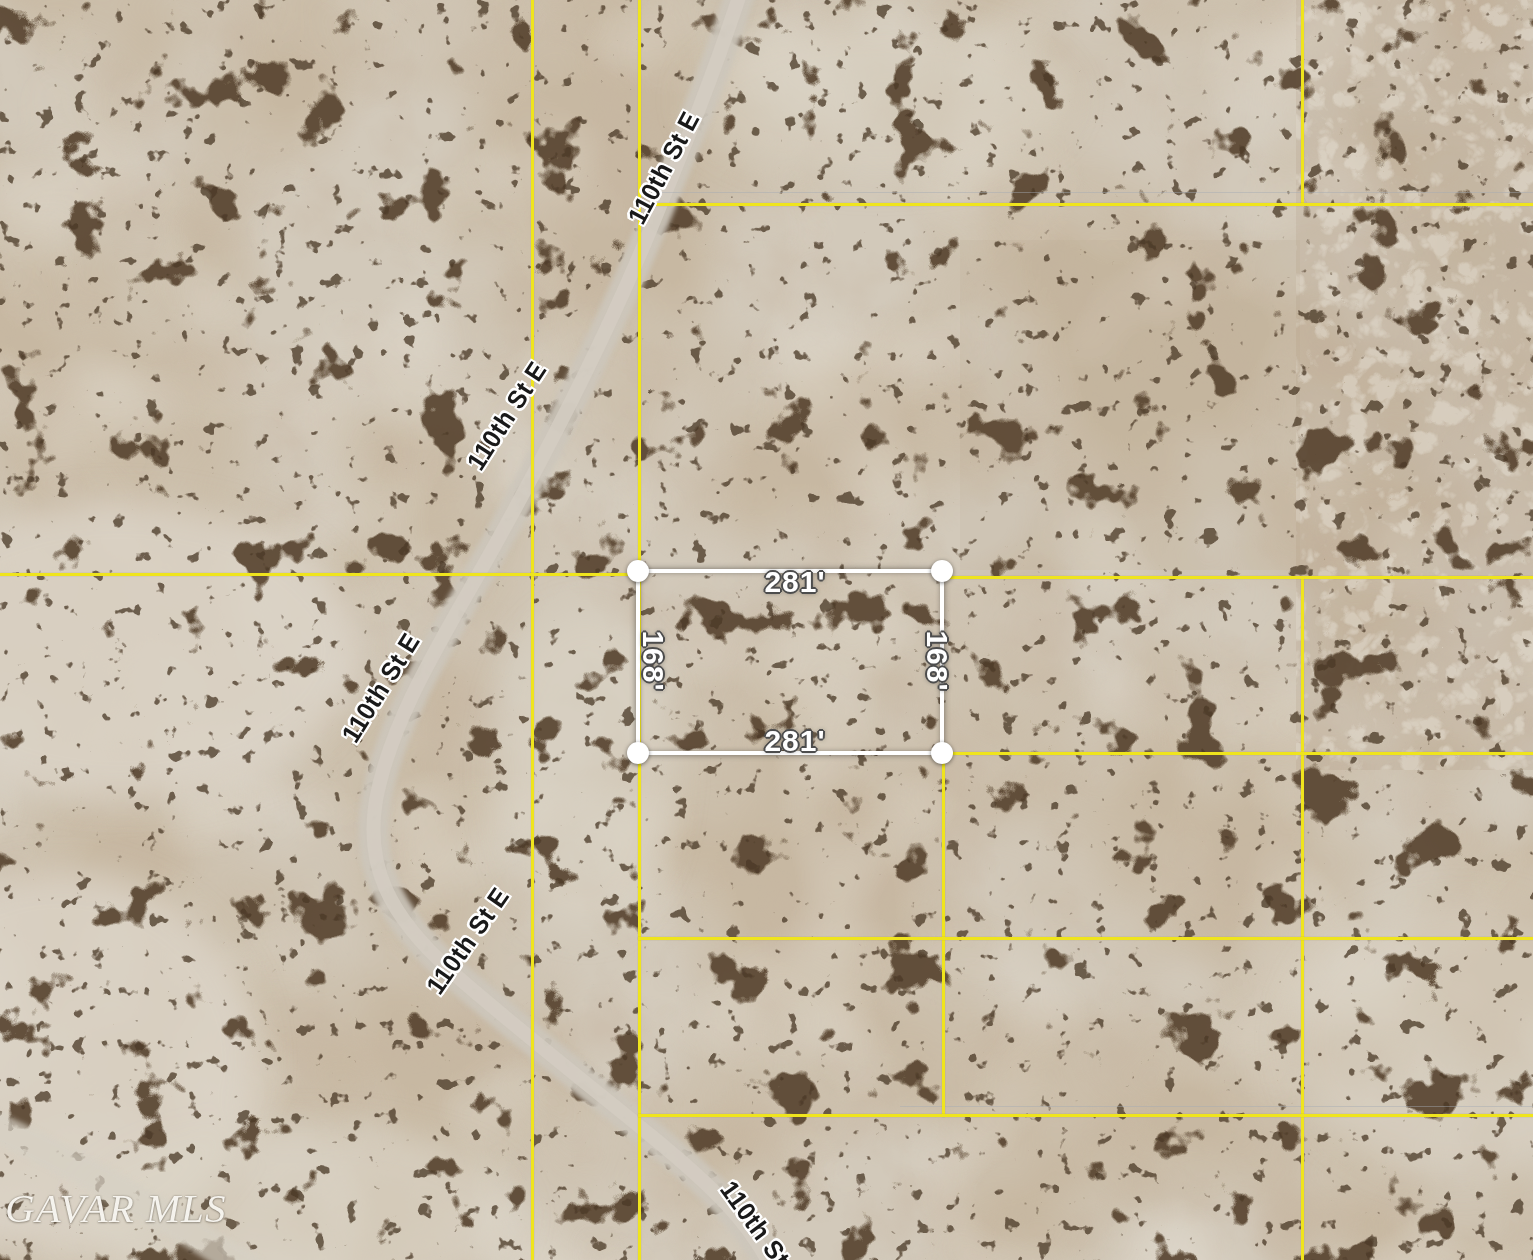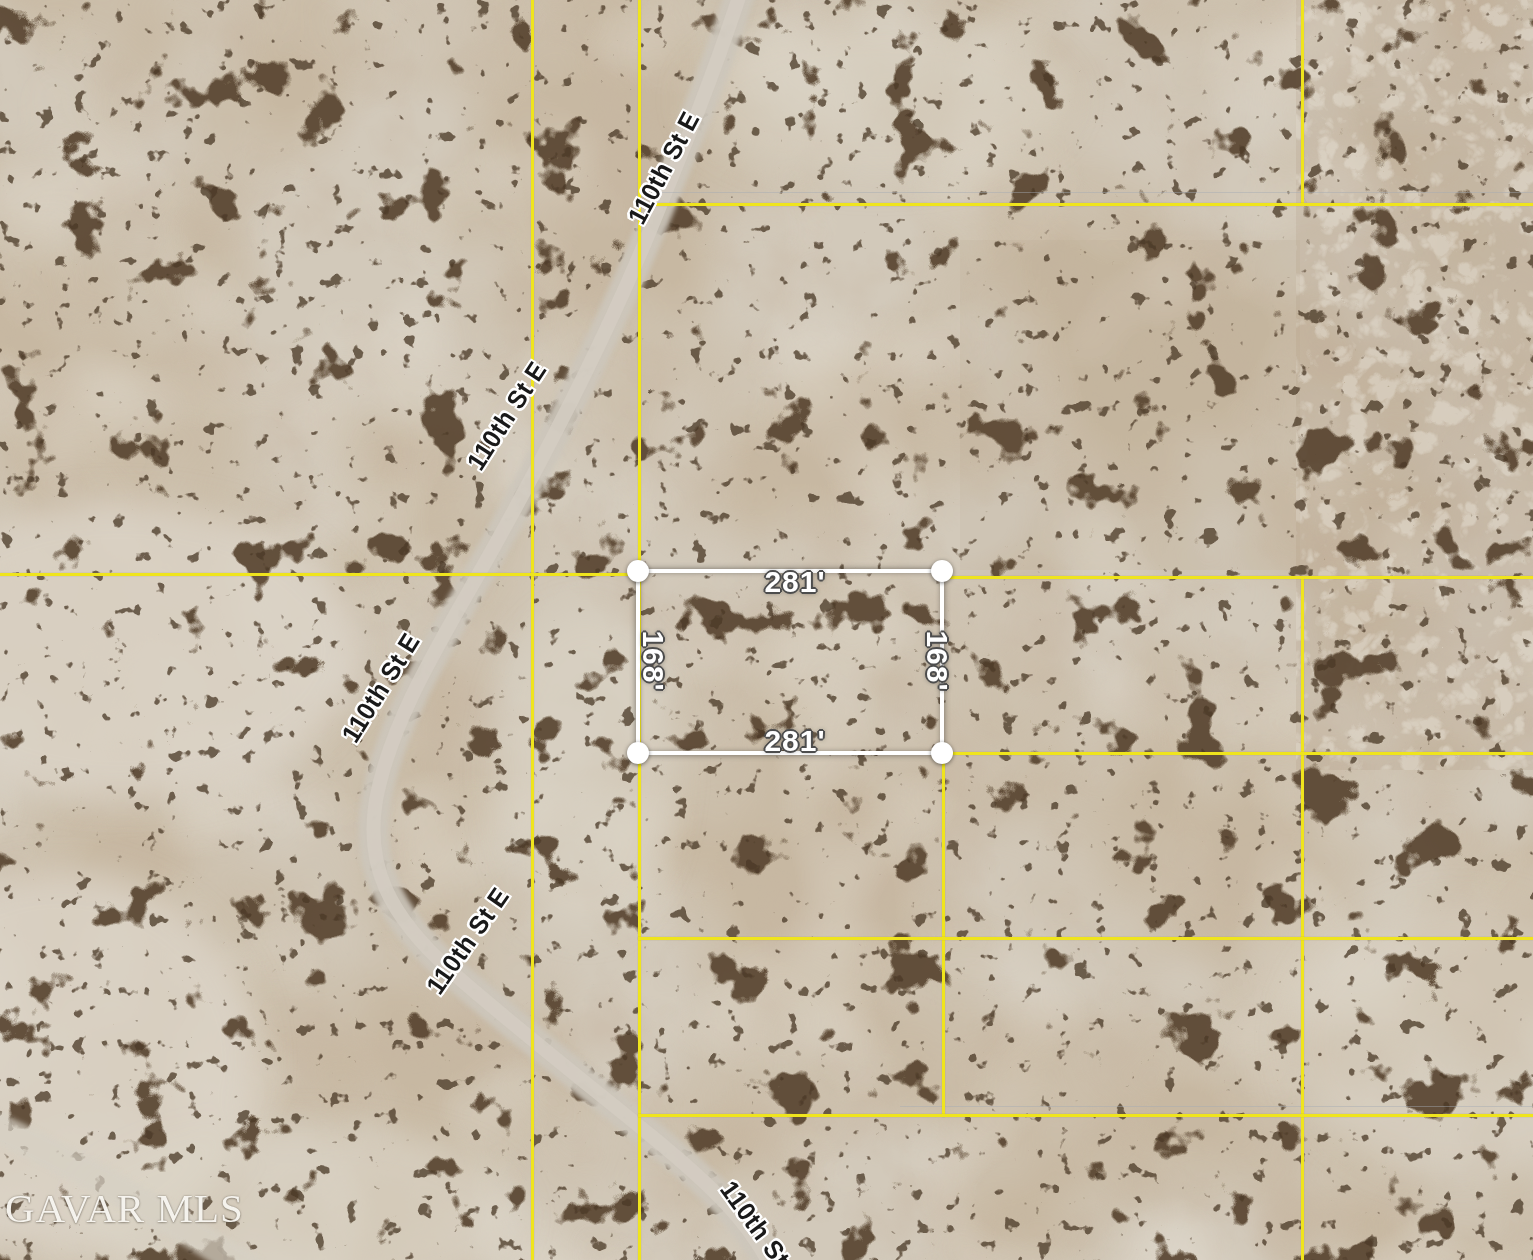--- a/index.html
+++ b/index.html
@@ -57,20 +57,21 @@
   .dim-top{left:795px;top:582px;transform:translate(-50%,-50%);}
   .dim-bottom{left:795px;top:741px;transform:translate(-50%,-50%);}
   .dim-left{left:653px;top:661px;transform:translate(-50%,-50%) rotate(90deg);}
   .dim-right{left:937px;top:661px;transform:translate(-50%,-50%) rotate(90deg);}
 
   .watermark{
     position:absolute;left:5px;top:1184px;z-index:7;
     font-family:"Liberation Serif","DejaVu Serif",serif;
     font-size:41px;letter-spacing:1px;color:rgba(250,248,242,.96);
     text-shadow:0 0 2px rgba(85,78,66,.6), 0 1px 2px rgba(85,78,66,.4);
+    font-style:italic;
   }
 </style>
 </head>
 <body>
 
 <div id="stage">
 
   <svg class="terrain" width="1533" height="1260" viewBox="0 0 1533 1260" preserveAspectRatio="none">
     <defs>
       <filter id="mottleA" x="0%" y="0%" width="100%" height="100%">

